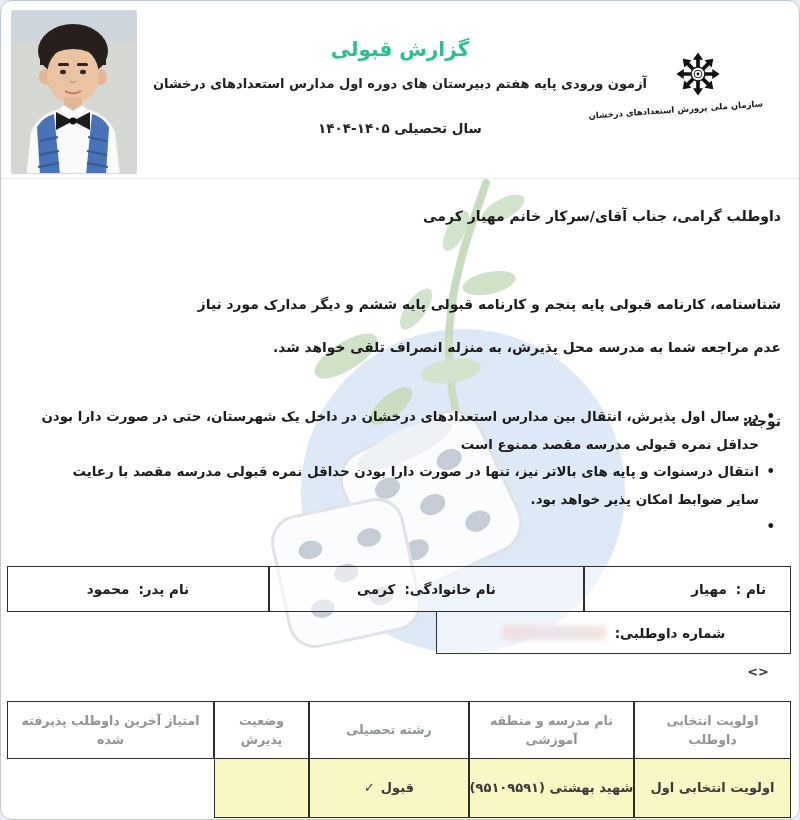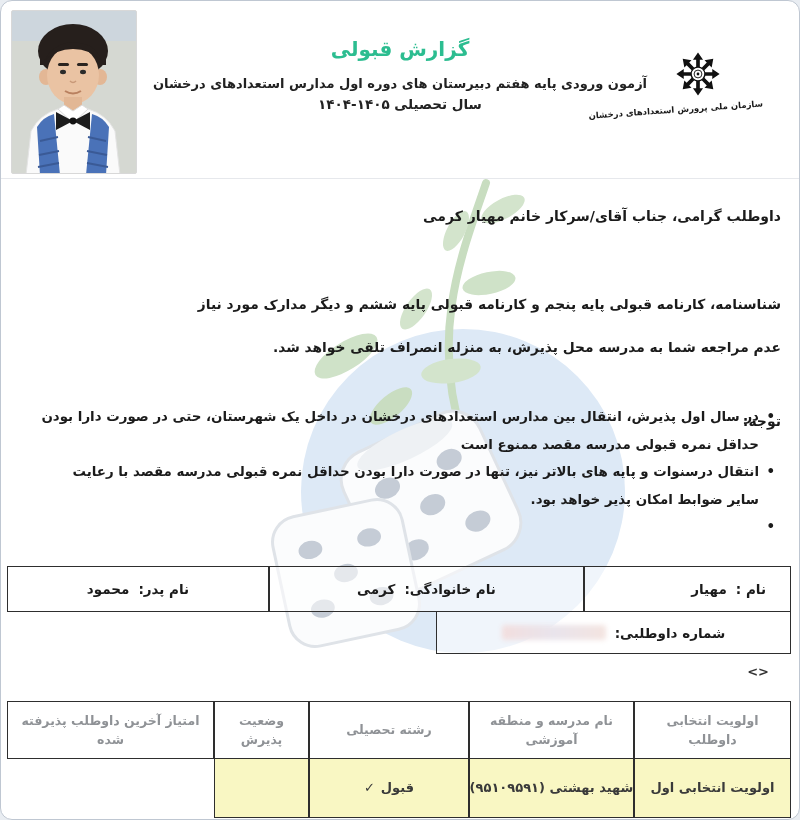--- a/index.html
+++ b/index.html
@@ -12,21 +12,21 @@
   }
   .layer { position:absolute; z-index:1; }
   
   .watermark { position:absolute; left:250px; top:170px; width:430px; height:500px; z-index:0; }
   
   .photo { left:10px; top:9px; width:126px; height:164px; border:1px solid #d8d8d8; border-radius:2px; overflow:hidden; background:#d9d7d0; }
   .photo svg { display:block; }
   .head-center { left:140px; right:140px; top:36px; text-align:center; }
   .doc-title { font-size:20px; font-weight:bold; color:#2cbd90; }
   .doc-subtitle { margin-top:15px; font-size:13px; font-weight:bold; color:#222; }
-  .doc-year { margin-top:5px; font-size:13.5px; font-weight:bold; color:#222; }
+  .doc-year { margin-top:29px; font-size:13.5px; font-weight:bold; color:#222; }
   .doc-year .yr { display:inline-block; direction:ltr; }
   .logo { right:36px; top:50px; width:130px; text-align:center; }
   .logo svg { display:block; margin:0 auto; }
   .org-name { margin-top:6px; font-size:8.5px; font-weight:bold; color:#1a1a1a; white-space:nowrap; transform:rotate(-4deg); }
   .divider { position:absolute; left:0; right:0; top:177px; border-top:1px solid #e6e8ec; z-index:1; }
   
   .greeting { right:18px; left:18px; top:187px; font-size:14px; font-weight:bold;margin-top:20px; }
   .para { right:18px; left:24px; top:222px; font-size:13.8px; font-weight:bold; line-height:31px; }
   .accent { color:#2cb896; }
   .docs-line { right:18px; left:24px; top:295px; font-size:13.8px; font-weight:bold; }

